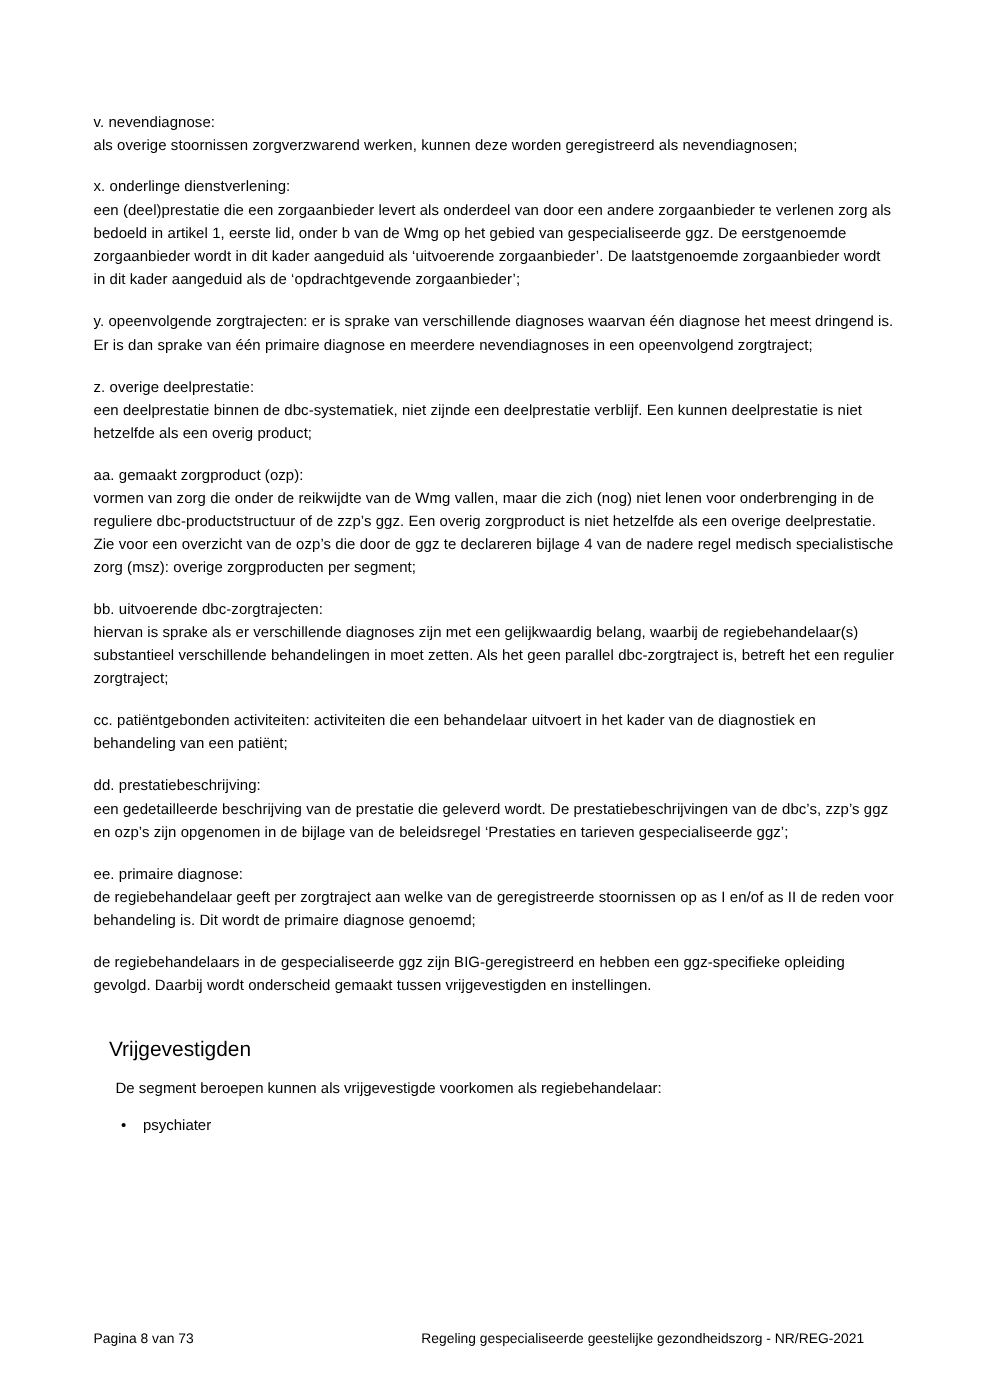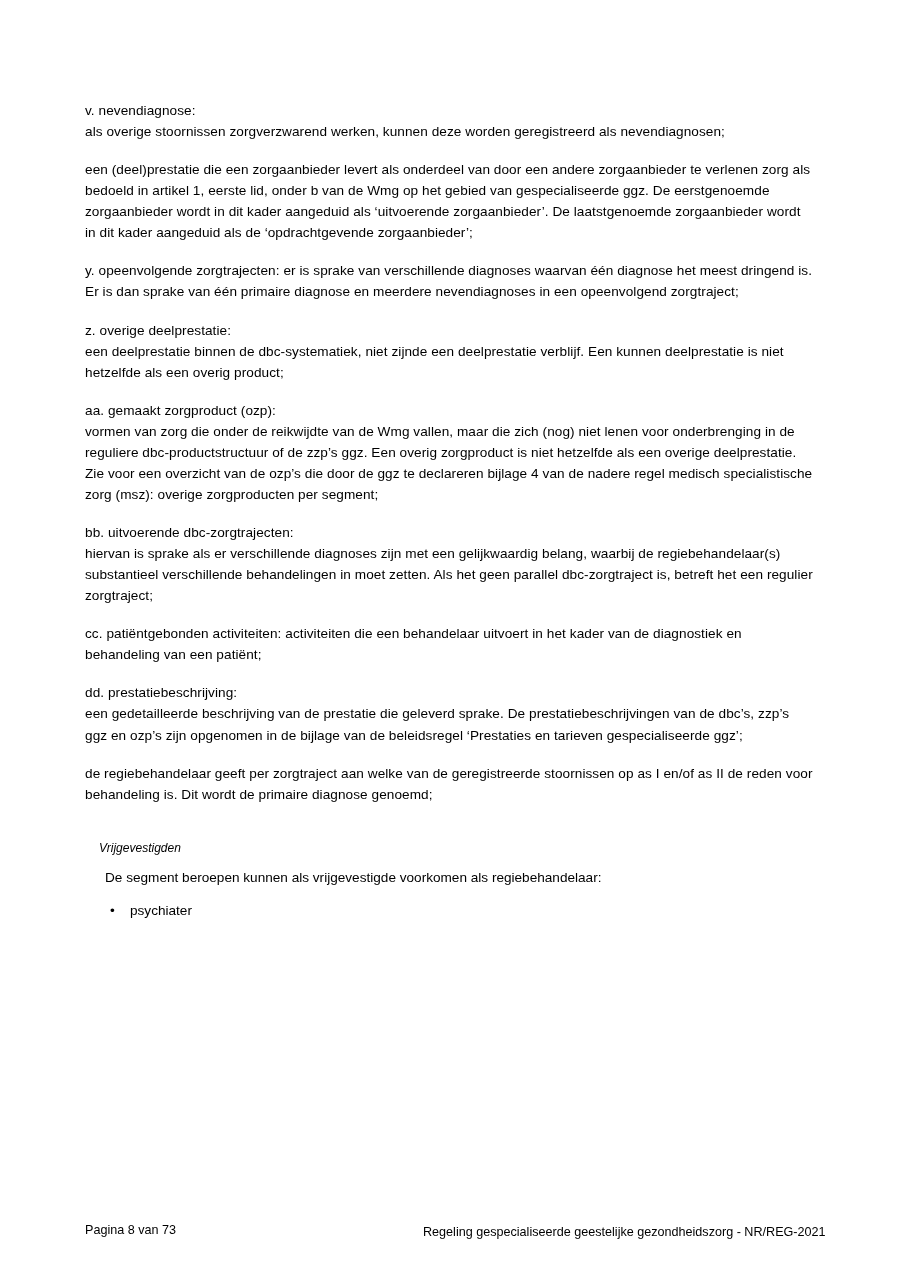--- a/index.html
+++ b/index.html
@@ -39,22 +39,21 @@
   .para:last-child {
     margin-bottom: 0;
   }
   .para .lead {
     display: block;
   }
   .spacer-block {
     height: 17px;
   }
   .sub-heading {
-    font-size: 12px;
-    font-style: italic;
+    font-size: 19px;
     line-height: 1.55;
     margin: 0 0 10px 0;
     padding-left: 14px;
   }
   .sub-text {
     font-size: 13.6px;
     line-height: 1.55;
     margin: 0 0 12px 0;
     padding-left: 20px;
   }
@@ -79,46 +78,46 @@
     position: absolute;
     left: 85px;
     top: 1210px;
     width: 730px;
     font-size: 12.6px;
     color: #000000;
   }
   .footer-left {
     position: absolute;
     left: 0;
-    top: 13px;
+    top: 0;
   }
   .footer-right {
     position: absolute;
     left: 298px;
-    top: 15px;
+    top: 0;
     white-space: nowrap;
-    margin-left: 40px;
   }
 </style>
 </head>
 <body>
 
 <div class="page">
 
   <div class="content">
 
     <p class="para">
       <span class="lead">v. nevendiagnose:</span>
       <span>als overige stoornissen zorgverzwarend werken, kunnen deze worden geregistreerd als nevendiagnosen;</span>
     </p>
 
     <p class="para">
     </p>
 
     <p class="para">
+      <span class="lead">x. onderlinge dienstverlening:</span>
       <span>een (deel)prestatie die een zorgaanbieder levert als onderdeel van door een andere zorgaanbieder te verlenen zorg als bedoeld in artikel 1, eerste lid, onder b van de Wmg op het gebied van gespecialiseerde ggz. De eerstgenoemde zorgaanbieder wordt in dit kader aangeduid als ‘uitvoerende zorgaanbieder’. De laatstgenoemde zorgaanbieder wordt in dit kader aangeduid als de ‘opdrachtgevende zorgaanbieder’;</span>
     </p>
 
     <p class="para">
       <span>y. opeenvolgende zorgtrajecten: er is sprake van verschillende diagnoses waarvan één diagnose het meest dringend is. Er is dan sprake van één primaire diagnose en meerdere nevendiagnoses in een opeenvolgend zorgtraject;</span>
     </p>
 
     <p class="para">
       <span class="lead">z. overige deelprestatie:</span>
       <span>een deelprestatie binnen de dbc-systematiek, niet zijnde een deelprestatie verblijf. Een kunnen deelprestatie is niet hetzelfde als een overig product;</span>
@@ -133,28 +132,30 @@
       <span class="lead">bb. uitvoerende dbc-zorgtrajecten:</span>
       <span>hiervan is sprake als er verschillende diagnoses zijn met een gelijkwaardig belang, waarbij de regiebehandelaar(s) substantieel verschillende behandelingen in moet zetten. Als het geen parallel dbc-zorgtraject is, betreft het een regulier zorgtraject;</span>
     </p>
 
     <p class="para">
       <span>cc. patiëntgebonden activiteiten: activiteiten die een behandelaar uitvoert in het kader van de diagnostiek en behandeling van een patiënt;</span>
     </p>
 
     <p class="para">
       <span class="lead">dd. prestatiebeschrijving:</span>
-      <span>een gedetailleerde beschrijving van de prestatie die geleverd sprake. De prestatiebeschrijvingen van de dbc’s, zzp’s ggz en ozp’s zijn opgenomen in de bijlage van de beleidsregel ‘Prestaties en tarieven gespecialiseerde ggz’;</span>
+      <span>een gedetailleerde beschrijving van de prestatie die geleverd wordt. De prestatiebeschrijvingen van de dbc’s, zzp’s ggz en ozp’s zijn opgenomen in de bijlage van de beleidsregel ‘Prestaties en tarieven gespecialiseerde ggz’;</span>
     </p>
 
     <p class="para">
+      <span class="lead">ee. primaire diagnose:</span>
       <span>de regiebehandelaar geeft per zorgtraject aan welke van de geregistreerde stoornissen op as I en/of as II de reden voor behandeling is. Dit wordt de primaire diagnose genoemd;</span>
     </p>
 
     <p class="para">
+      <span>de regiebehandelaars in de gespecialiseerde ggz zijn BIG-geregistreerd en hebben een ggz-specifieke opleiding gevolgd. Daarbij wordt onderscheid gemaakt tussen vrijgevestigden en instellingen.</span>
     </p>
 
     <div class="spacer-block"></div>
 
     <p class="sub-heading">Vrijgevestigden</p>
 
     <p class="sub-text">De segment beroepen kunnen als vrijgevestigde voorkomen als regiebehandelaar:</p>
 
     <ul class="bullet-list">
       <li>

